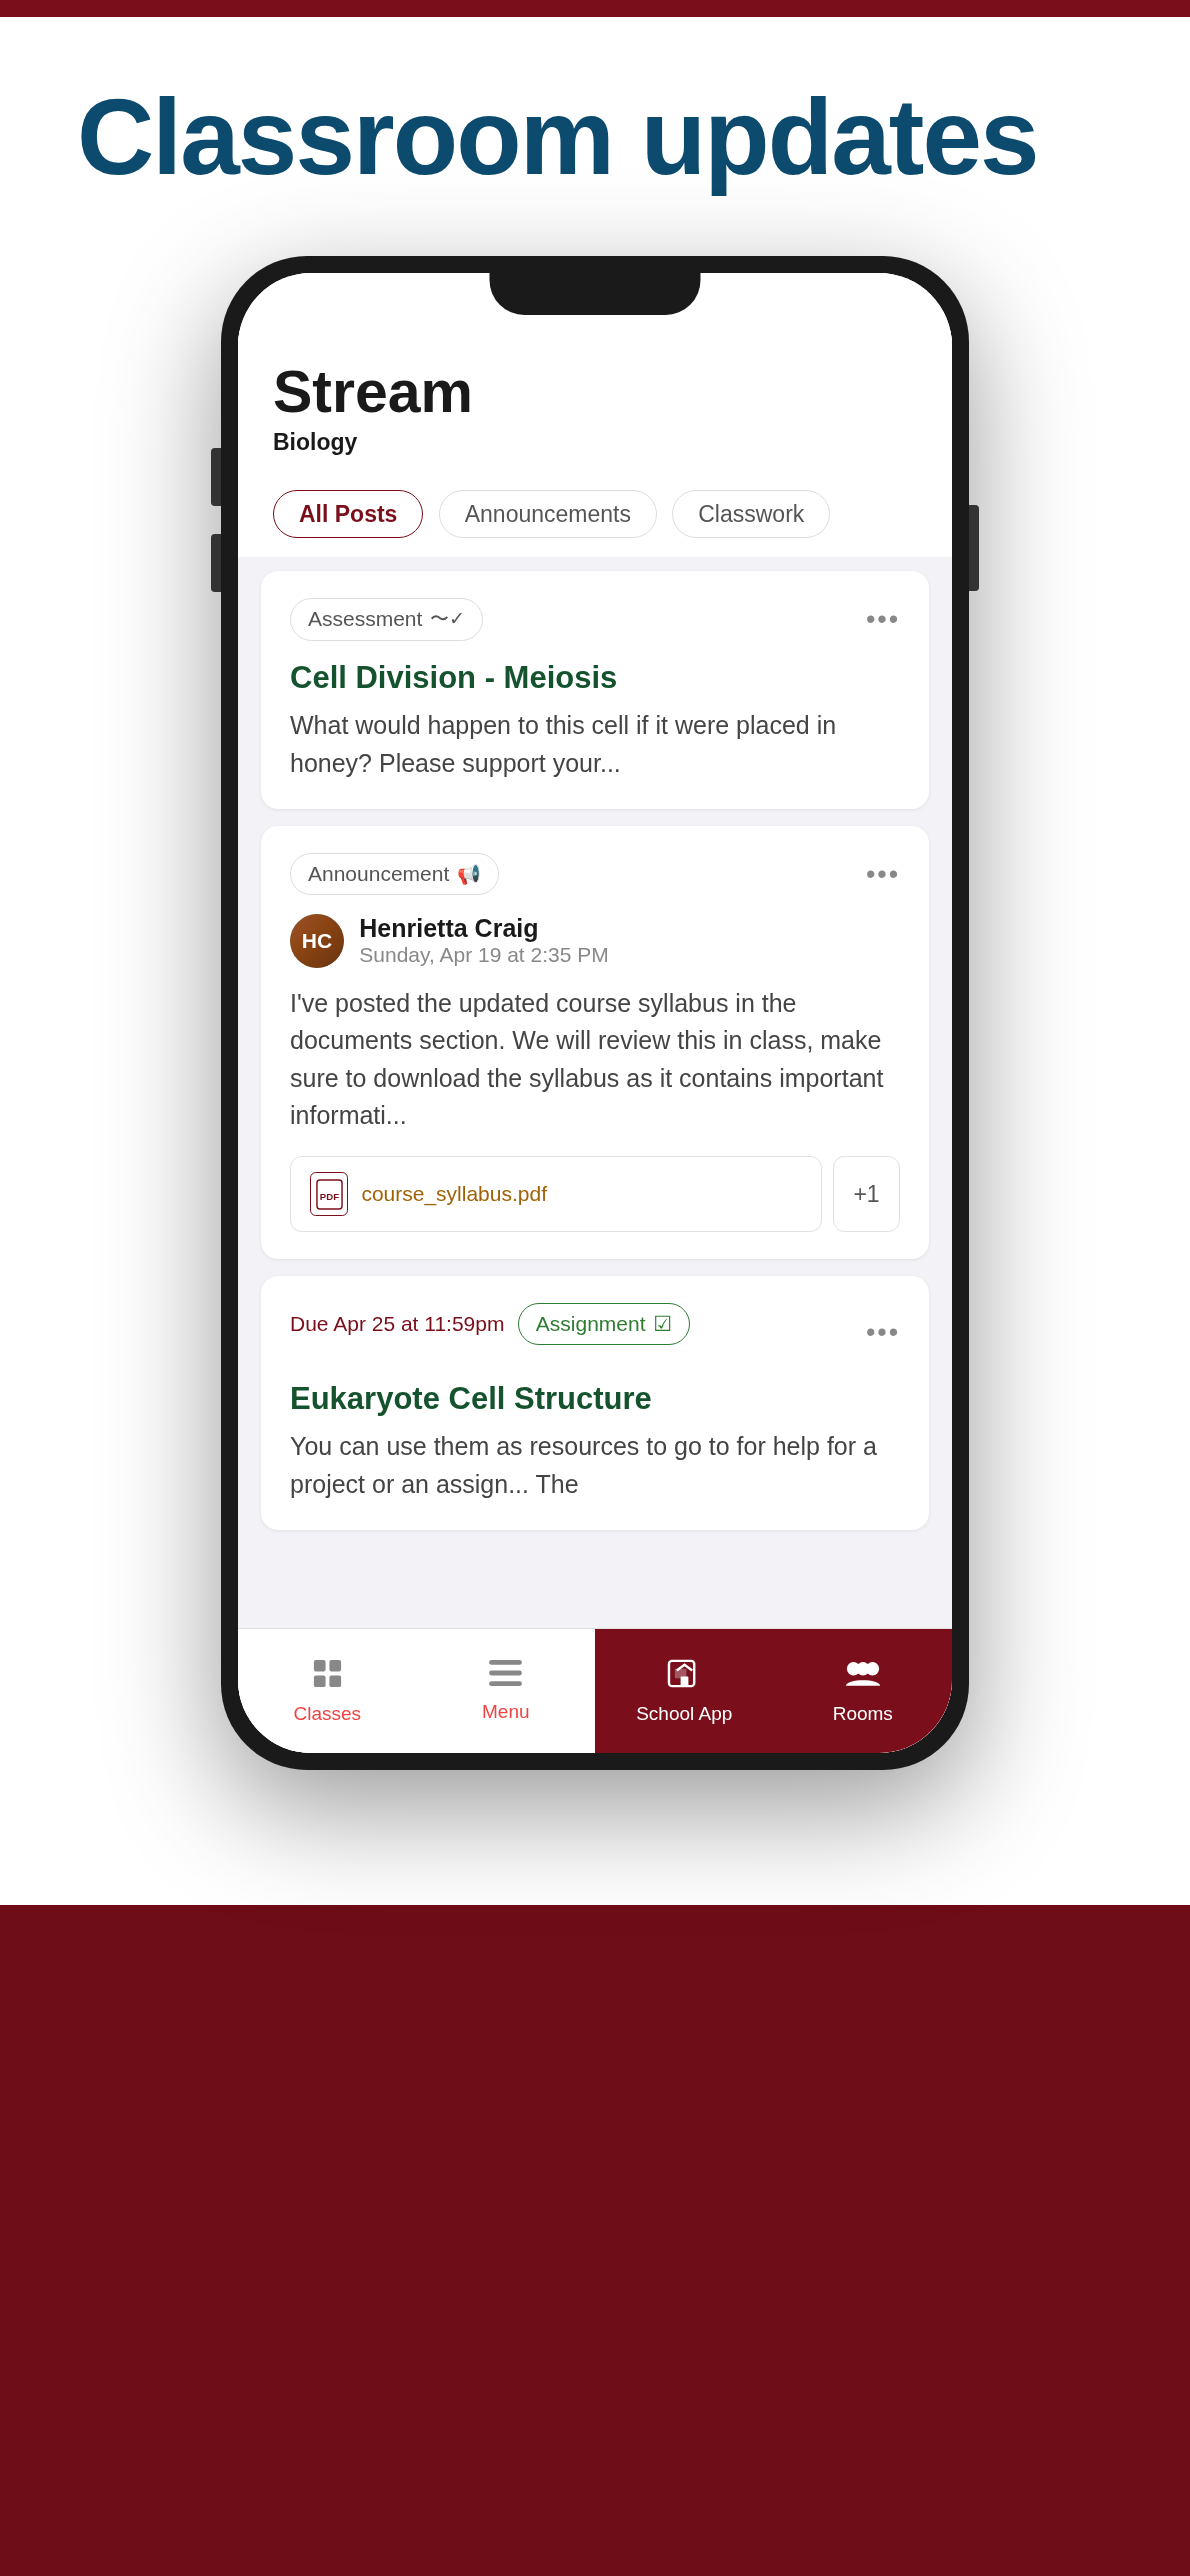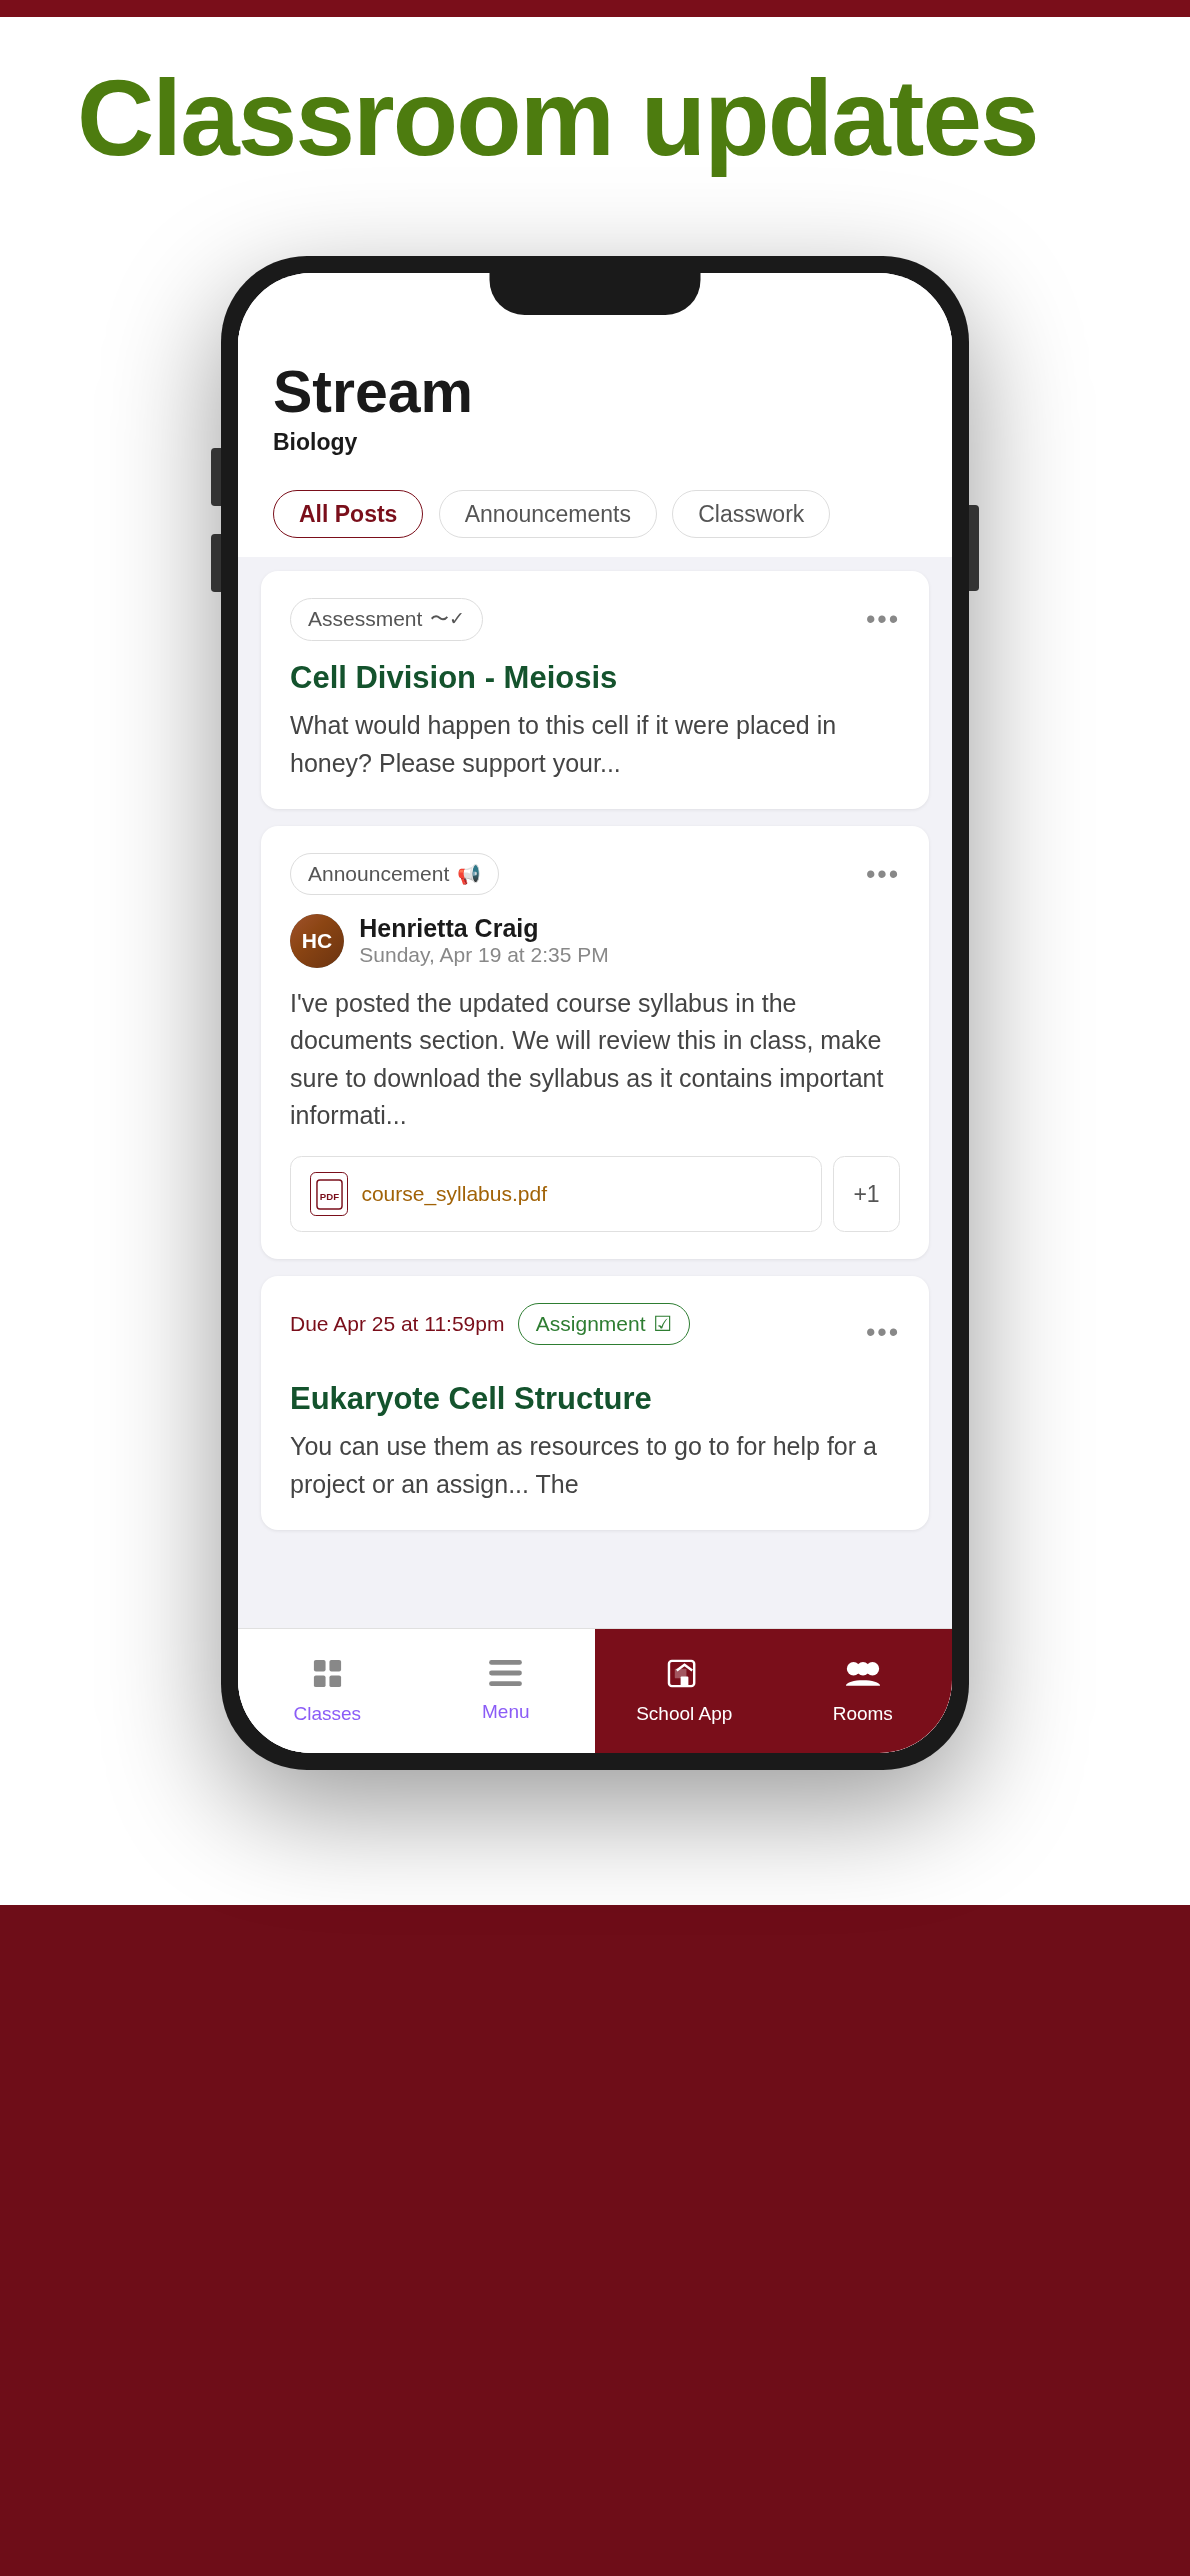--- a/index.html
+++ b/index.html
@@ -38,25 +38,25 @@
       bottom: 0;
       left: 0;
       width: 100%;
       height: 671px;
       background: #6e0d18;
     }
 
     
     .page-title {
       position: absolute;
-      top: 60px;
+      top: 79px;
       left: 77px;
       font-size: 107px;
       font-weight: 900;
-      color: #4d7c0f;
+      color: #0c4a6e;
       line-height: 1.1;
       letter-spacing: -1.9px;
     }
 
     
     .phone-container {
       position: absolute;
       top: 256px;
       left: 50%;
       transform: translateX(-50%);
@@ -375,21 +375,21 @@
       font-size: 31px;
       color: #888;
     }
 
     .nav-item.active-nav .nav-icon {
       color: #fff;
     }
 
     .nav-label {
       font-size: 19px;
-      color: #8b5cf6;
+      color: #ef4444;
       font-weight: 500;
     }
 
     .nav-item.active-nav .nav-label {
       color: #fff;
     }
 
     
     .side-btn-left {
       position: absolute;

